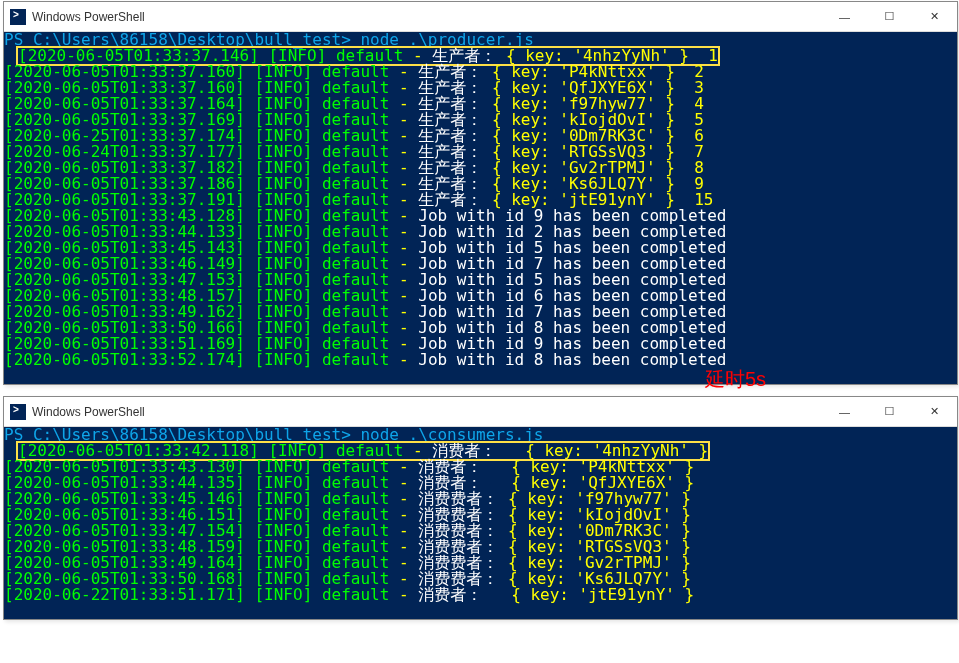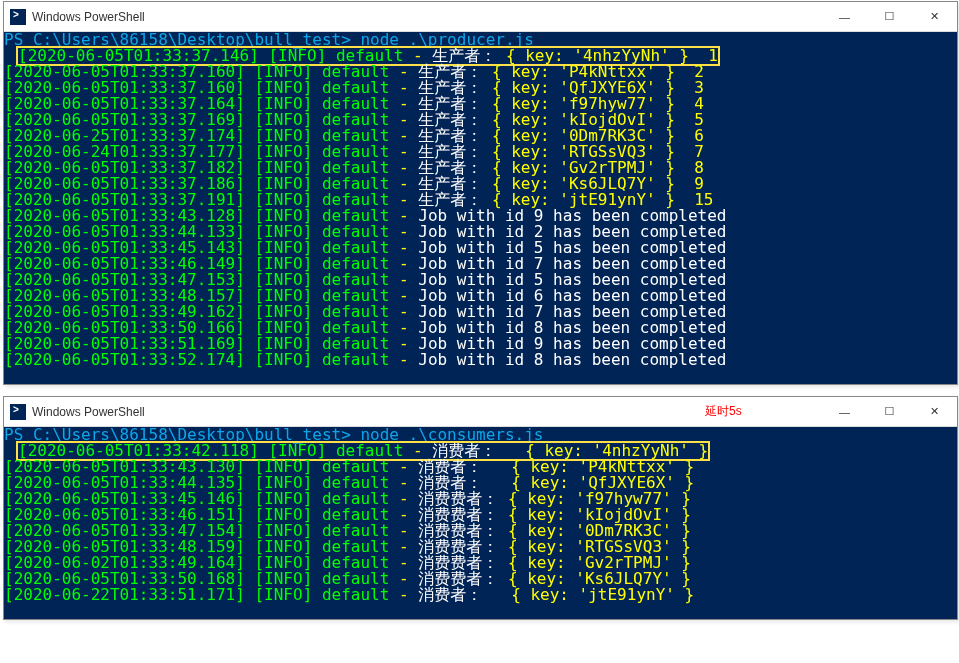--- a/index.html
+++ b/index.html
@@ -63,24 +63,23 @@
   .yellow { color: #ffff00; }
   .white { color: #ffffff; }
   .redbox {
     border: 2px solid #fde047;
     display: inline-block;
     margin: -2px 12px;
   }
   .annotation {
     position: absolute;
     color: #ff0000;
-    font-size: 12px;
+    font-size: 20px;
     font-family: "SimSun","NSimSun",sans-serif;
     font-weight: normal;
-    margin-top: 37px;
   }
   #win1 { top: 1px; width: 955px; }
   #win2 { top: 396px; width: 955px; }
   #note1 { left: 705px; top: 366px; }
 </style>
 </head>
 <body>
 
 <div class="window" id="win1">
   <div class="titlebar">
@@ -128,20 +127,20 @@
     </div>
   </div>
   <div class="terminal" id="term2"><span class="prompt">PS C:\Users\86158\Desktop\bull_test&gt; node .\consumers.js</span>
 <span class="redbox"><span class="green">[2020-06-05T01:33:42.118]</span> <span class="green">[INFO]</span> <span class="green">default</span><span class="yellow"> - </span><span class="white">消费者：</span><span class="white">  </span><span class="yellow"> { key: '4nhzYyNh' }</span></span>
 <span class="green">[2020-06-05T01:33:43.130]</span> <span class="green">[INFO]</span> <span class="green">default</span><span class="yellow"> - </span><span class="white">消费者：</span><span class="white">  </span><span class="yellow"> { key: 'P4kNttxx' }</span>
 <span class="green">[2020-06-05T01:33:44.135]</span> <span class="green">[INFO]</span> <span class="green">default</span><span class="yellow"> - </span><span class="white">消费者：</span><span class="white">  </span><span class="yellow"> { key: 'QfJXYE6X' }</span>
 <span class="green">[2020-06-05T01:33:45.146]</span> <span class="green">[INFO]</span> <span class="green">default</span><span class="yellow"> - </span><span class="white">消费费者：</span><span class="yellow"> { key: 'f97hyw77' }</span>
 <span class="green">[2020-06-05T01:33:46.151]</span> <span class="green">[INFO]</span> <span class="green">default</span><span class="yellow"> - </span><span class="white">消费费者：</span><span class="yellow"> { key: 'kIojdOvI' }</span>
 <span class="green">[2020-06-05T01:33:47.154]</span> <span class="green">[INFO]</span> <span class="green">default</span><span class="yellow"> - </span><span class="white">消费费者：</span><span class="yellow"> { key: '0Dm7RK3C' }</span>
 <span class="green">[2020-06-05T01:33:48.159]</span> <span class="green">[INFO]</span> <span class="green">default</span><span class="yellow"> - </span><span class="white">消费费者：</span><span class="yellow"> { key: 'RTGSsVQ3' }</span>
-<span class="green">[2020-06-02T01:33:49.164]</span> <span class="green">[INFO]</span> <span class="green">default</span><span class="yellow"> - </span><span class="white">消费费者：</span><span class="yellow"> { key: 'Gv2rTPMJ' }</span>
+<span class="green">[2020-06-05T01:33:49.164]</span> <span class="green">[INFO]</span> <span class="green">default</span><span class="yellow"> - </span><span class="white">消费费者：</span><span class="yellow"> { key: 'Gv2rTPMJ' }</span>
 <span class="green">[2020-06-05T01:33:50.168]</span> <span class="green">[INFO]</span> <span class="green">default</span><span class="yellow"> - </span><span class="white">消费费者：</span><span class="yellow"> { key: 'Ks6JLQ7Y' }</span>
 <span class="green">[2020-06-22T01:33:51.171]</span> <span class="green">[INFO]</span> <span class="green">default</span><span class="yellow"> - </span><span class="white">消费者：</span><span class="white">  </span><span class="yellow"> { key: 'jtE91ynY' }</span>
 
 </div>
 </div>
 
 <div class="annotation" id="note1">延时5s</div>
 
 </body></html>

